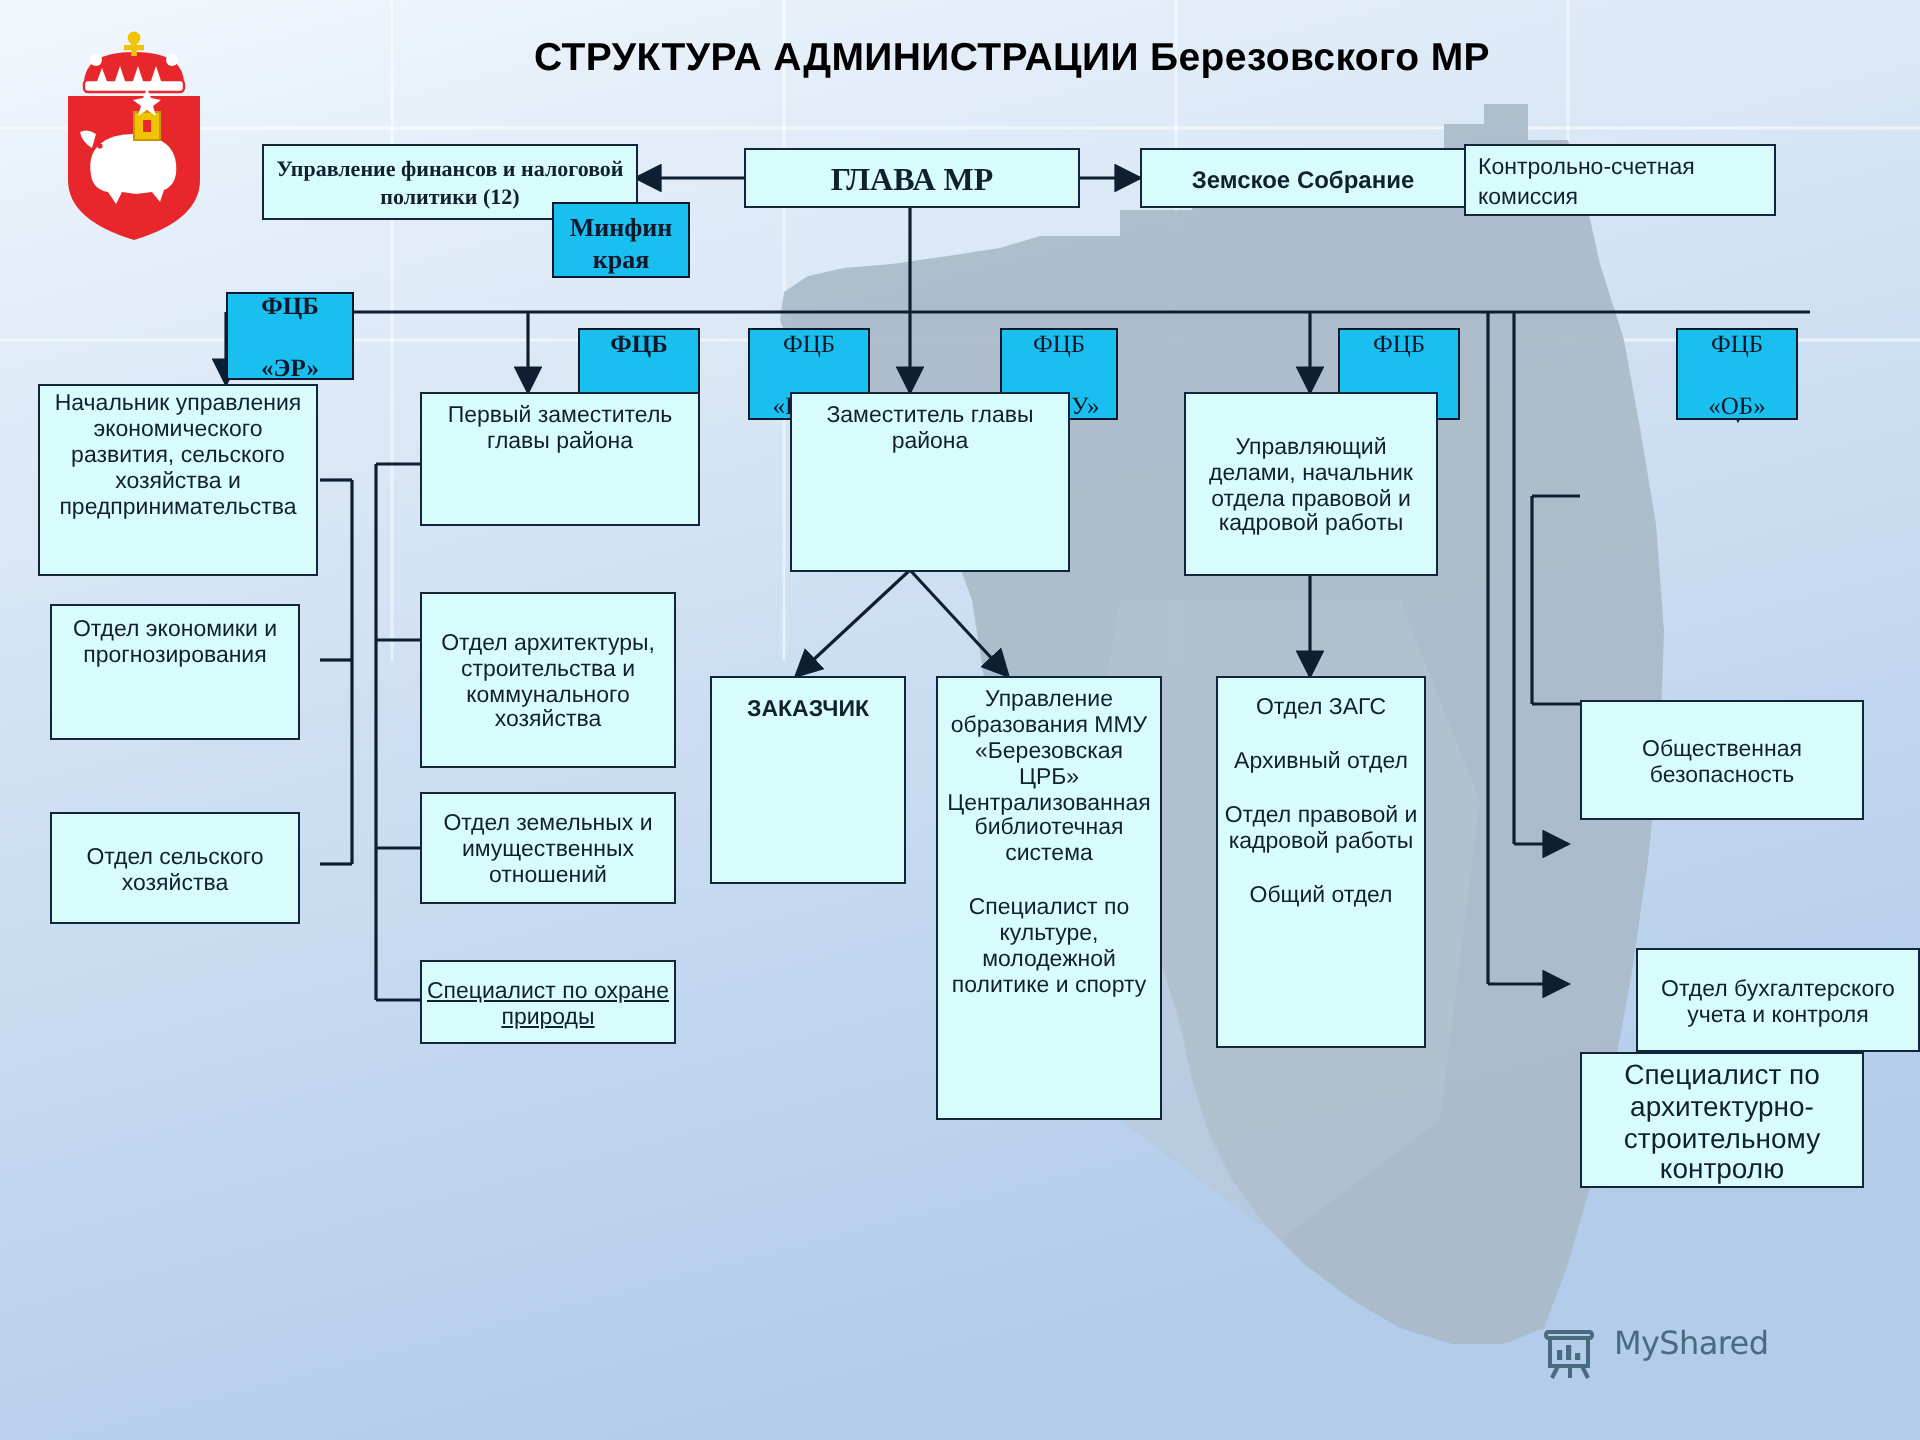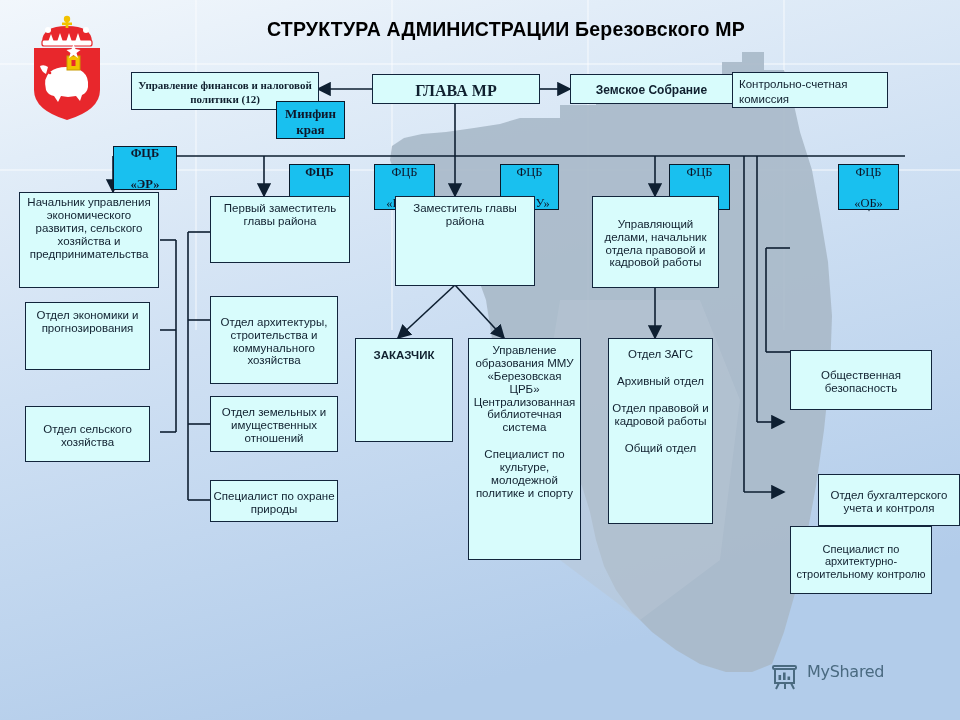--- a/index.html
+++ b/index.html
@@ -262,21 +262,21 @@
   </div>
 
   <div class="node pale mid" style="left:210px;top:296px;width:128px;height:88px;font-size:11.5px;">
     <span>Отдел архитектуры, строительства и коммунального хозяйства</span>
   </div>
 
   <div class="node pale mid" style="left:210px;top:396px;width:128px;height:56px;font-size:11.5px;">
     <span>Отдел земельных и имущественных отношений</span>
   </div>
 
-  <div class="node pale mid" style="left:210px;top:480px;width:128px;height:42px;font-size:11.5px;">
+  <div class="node pale mid" style="left:210px;top:480px;width:128px;height:42px;font-size:11.5px;text-decoration:underline;">
     <span>Специалист по охране природы</span>
   </div>
 
   <div class="node pale" style="left:395px;top:196px;width:140px;height:90px;font-size:11.5px;padding-top:5px;">
     <span>Заместитель главы района</span>
   </div>
 
   <div class="node pale" style="left:355px;top:338px;width:98px;height:104px;font-size:11.5px;padding-top:10px;">
     <span>
       <b>ЗАКАЗЧИК</b>
@@ -310,21 +310,21 @@
 
 
   <div class="node pale mid" style="left:790px;top:330px;width:142px;height:60px;font-size:11.5px;margin-top:20px;">
     <span>Общественная безопасность</span>
   </div>
 
   <div class="node pale mid" style="left:818px;top:474px;width:142px;height:52px;font-size:11.5px;">
     <span>Отдел бухгалтерского учета и контроля</span>
   </div>
 
-  <div class="node pale mid" style="left:790px;top:526px;width:142px;height:68px;font-size:11px;">
+  <div class="node pale mid" style="left:790px;top:526px;width:142px;height:68px;font-size:14px;">
     <span>Специалист по архитектурно-строительному контролю</span>
   </div>
 
   <div id="watermark">
     <svg width="30" height="30" viewBox="0 0 30 30">
       <rect x="3" y="4" width="23" height="3" rx="1.2" fill="none" stroke="#4a6a80" stroke-width="2"></rect>
       <rect x="5" y="7" width="19" height="14" fill="none" stroke="#4a6a80" stroke-width="2"></rect>
       <rect x="8.5" y="13" width="2.6" height="5" fill="#4a6a80"></rect>
       <rect x="13" y="10.5" width="2.6" height="7.5" fill="#4a6a80"></rect>
       <rect x="17.5" y="14.5" width="2.6" height="3.5" fill="#4a6a80"></rect>

